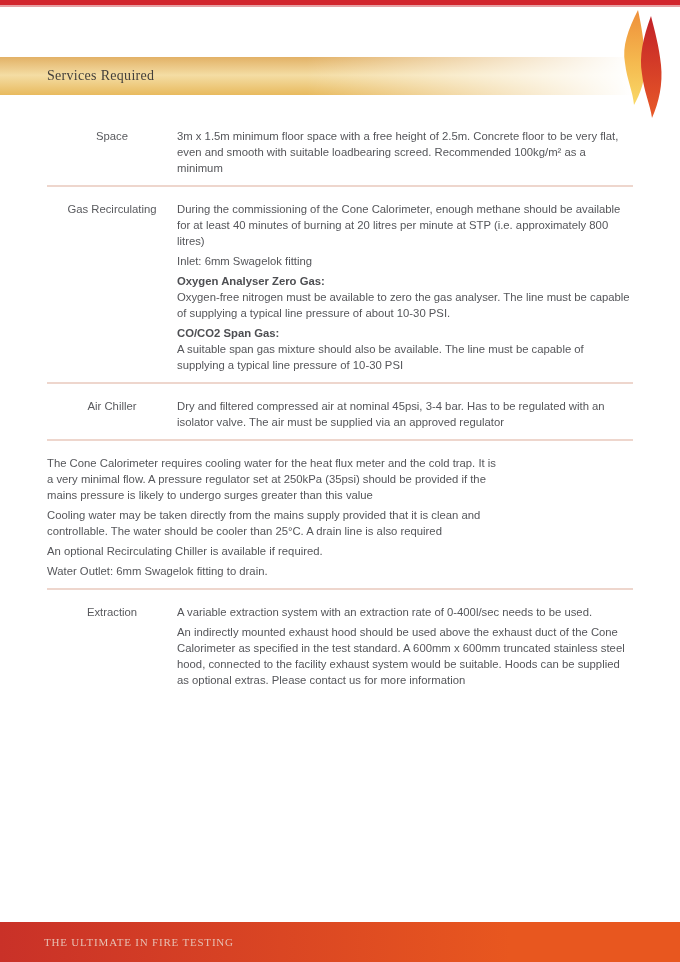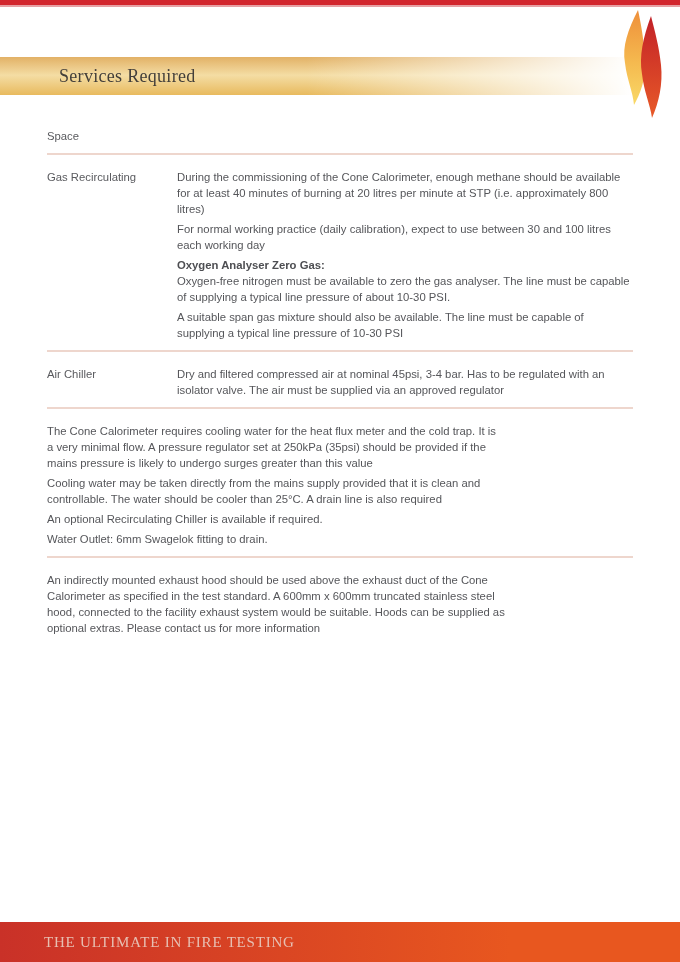--- a/index.html
+++ b/index.html
@@ -23,65 +23,66 @@
   .banner {
     margin-top: 50px;
     height: 38px;
     background:
       linear-gradient(90deg, rgba(255,255,255,0) 45%, #ffffff 93%),
       linear-gradient(180deg, #e2b166 0%, #f4dda4 48%, #e8ba5e 100%);
     display: flex;
     align-items: center;
   }
   .banner h1 {
-    margin: 12px;
+    margin: 0;
     padding-left: 47px;
     font-family: "Liberation Serif", serif;
     font-weight: 400;
-    font-size: 18px;
+    font-size: 14px;
     letter-spacing: 0.3px;
     color: #433f3a;
   }
   .content {
     margin: 33px 47px 0 47px;
     color: #55565a;
     font-size: 11.3px;
     line-height: 16px;
   }
   .svc-row {
     display: flex;
     padding: 14px 0 9px 0;
     border-bottom: 2px solid #eed6cd;
   }
   .svc-row:first-child { padding-top: 0; }
   .svc-row:last-child { border-bottom: none; }
   .svc-label {
     flex: 0 0 130px;
     color: #595a5e;
+    text-align: center;
   }
   .svc-body { flex: 1; max-width: 458px; }
   .para { margin: 0 0 4px 0; }
   .para.bold {
     font-weight: bold;
     margin-bottom: 0;
     color: #4d4e52;
   }
   .para:last-child { margin-bottom: 0; }
   .footer {
     position: absolute;
     left: 0; right: 0; bottom: 0;
     height: 40px;
     background: linear-gradient(90deg, #c93128 0%, #e8571f 75%);
     display: flex;
     align-items: center;
   }
   .footer .tagline {
     padding-left: 44px;
     font-family: "Liberation Serif", serif;
-    font-size: 15px;
+    font-size: 11px;
     letter-spacing: 0.8px;
     color: #e7bfb2;
   }
 </style>
 </head>
 <body>
 
 <div>
 
   <div class="top-bar"></div>
@@ -105,29 +106,33 @@
   </div>
 
   <div class="banner">
     <h1>Services Required</h1>
   </div>
 
   <div class="content">
 
     <section class="svc-row">
       <div class="svc-label">Space</div>
+      <div class="svc-body">
+        <p class="para">3m x 1.5m minimum floor space with a free height of 2.5m. Concrete floor to be very flat, even and smooth with suitable loadbearing screed. Recommended 100kg/m² as a minimum</p>
+      </div>
     </section>
 
     <section class="svc-row">
       <div class="svc-label">Gas Recirculating</div>
       <div class="svc-body">
         <p class="para">During the commissioning of the Cone Calorimeter, enough methane should be available for at least 40 minutes of burning at 20 litres per minute at STP (i.e. approximately 800 litres)</p>
-        <p class="para">For normal working practice (daily calibration), expect to use between 30 and 100 litres each working day</p>
+        <p class="para">Inlet: 6mm Swagelok fitting</p>
         <p class="para bold">Oxygen Analyser Zero Gas:</p>
         <p class="para">Oxygen-free nitrogen must be available to zero the gas analyser. The line must be capable of supplying a typical line pressure of about 10-30 PSI.</p>
+        <p class="para bold">CO/CO2 Span Gas:</p>
         <p class="para">A suitable span gas mixture should also be available.  The line must be capable of supplying a typical line pressure of 10-30 PSI</p>
       </div>
     </section>
 
     <section class="svc-row">
       <div class="svc-label">Air Chiller</div>
       <div class="svc-body">
         <p class="para">Dry and filtered compressed air at nominal 45psi, 3-4 bar. Has to be regulated with an isolator valve. The air must be supplied via an approved regulator</p>
       </div>
     </section>
@@ -135,21 +140,23 @@
     <section class="svc-row">
       <div class="svc-body">
         <p class="para">The Cone Calorimeter requires cooling water for the heat flux meter and the cold trap. It is a very minimal flow. A pressure regulator set at 250kPa (35psi) should be provided if the mains pressure is likely to undergo surges greater than this value</p>
         <p class="para">Cooling water may be taken directly from the mains supply provided that it is clean and controllable. The water should be cooler than 25°C. A drain line is also required</p>
         <p class="para">An optional Recirculating Chiller is available if required.</p>
         <p class="para">Water Outlet: 6mm Swagelok fitting to drain.</p>
       </div>
     </section>
 
     <section class="svc-row">
+      <div class="svc-label">Extraction</div>
       <div class="svc-body">
+        <p class="para">A variable extraction system with an extraction rate of 0-400l/sec needs to be used.</p>
         <p class="para">An indirectly mounted exhaust hood should be used above the exhaust duct of the Cone Calorimeter as specified in the test standard. A 600mm x 600mm truncated stainless steel hood, connected to the facility exhaust system would be suitable. Hoods can be supplied as optional extras. Please contact us for more information</p>
       </div>
     </section>
 
   </div>
 
   <div class="footer">
     <span class="tagline">THE ULTIMATE IN FIRE TESTING</span>
   </div>
 

